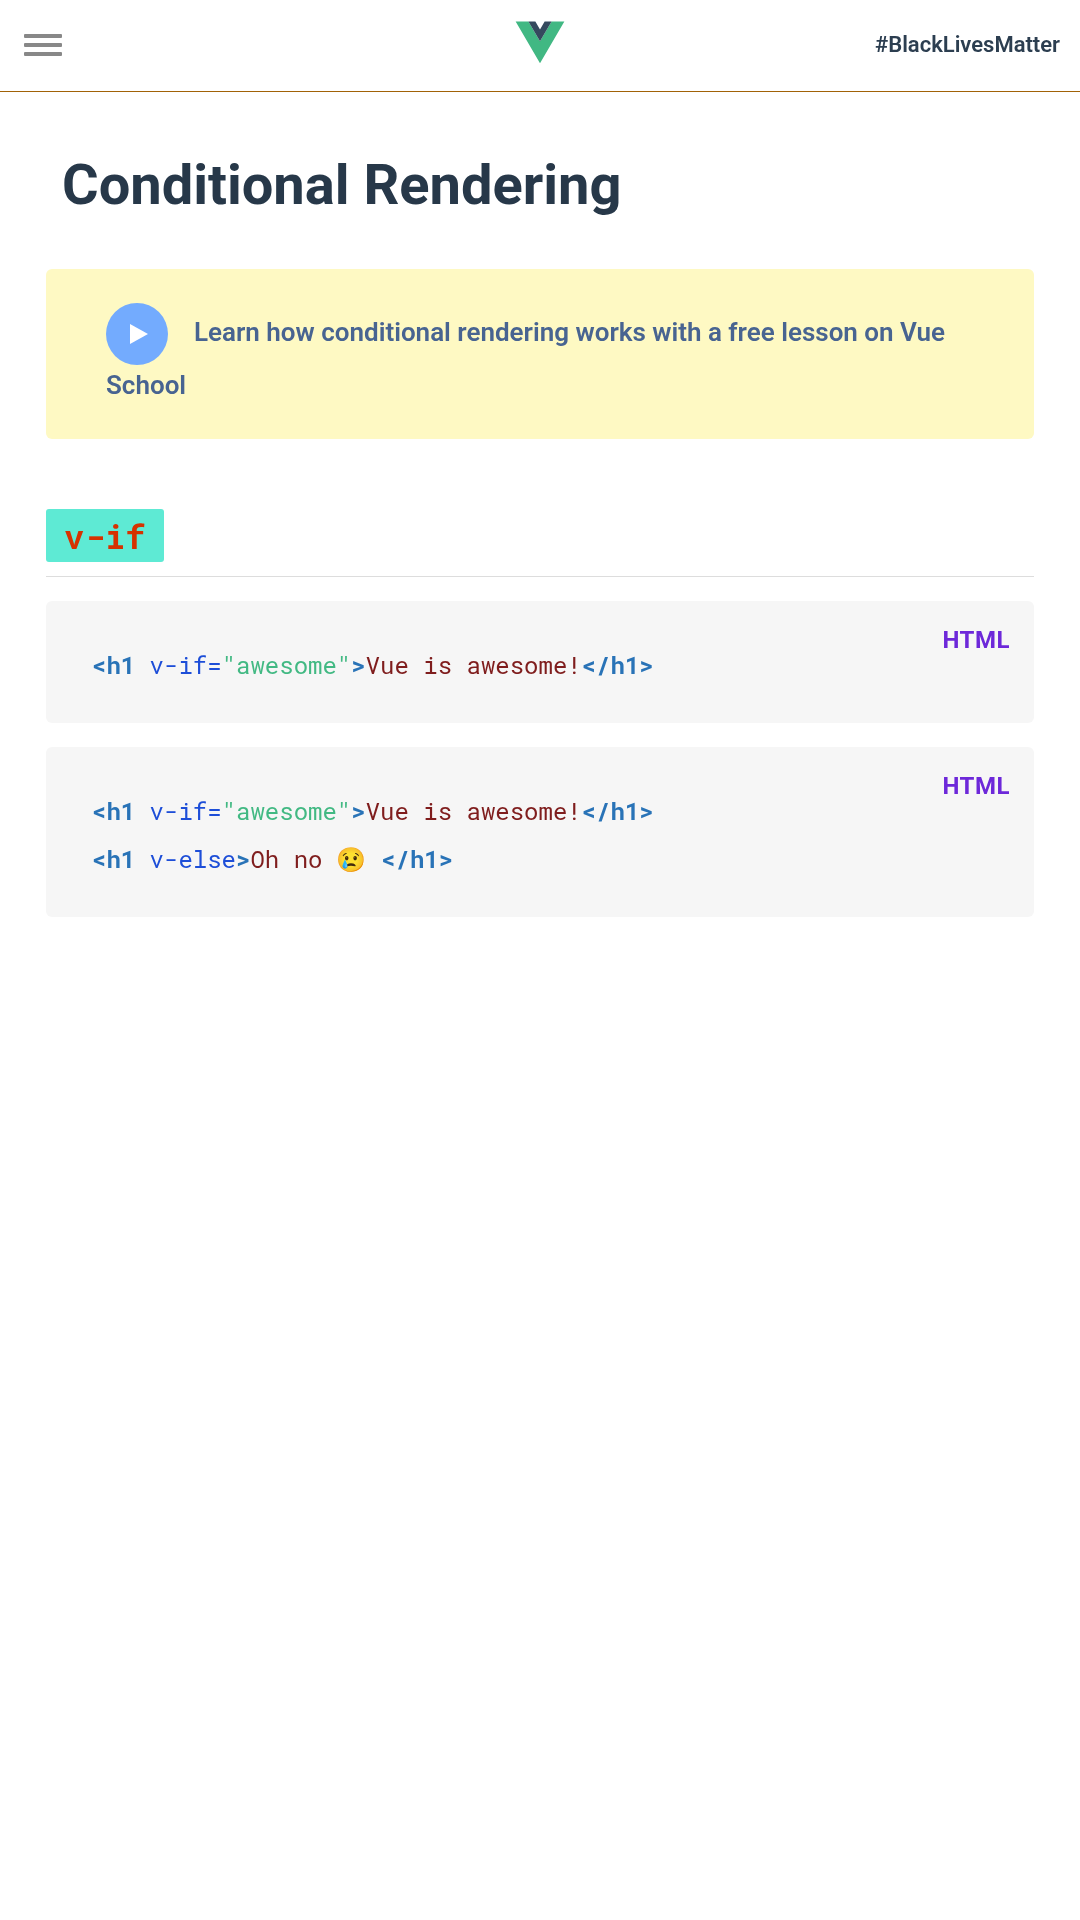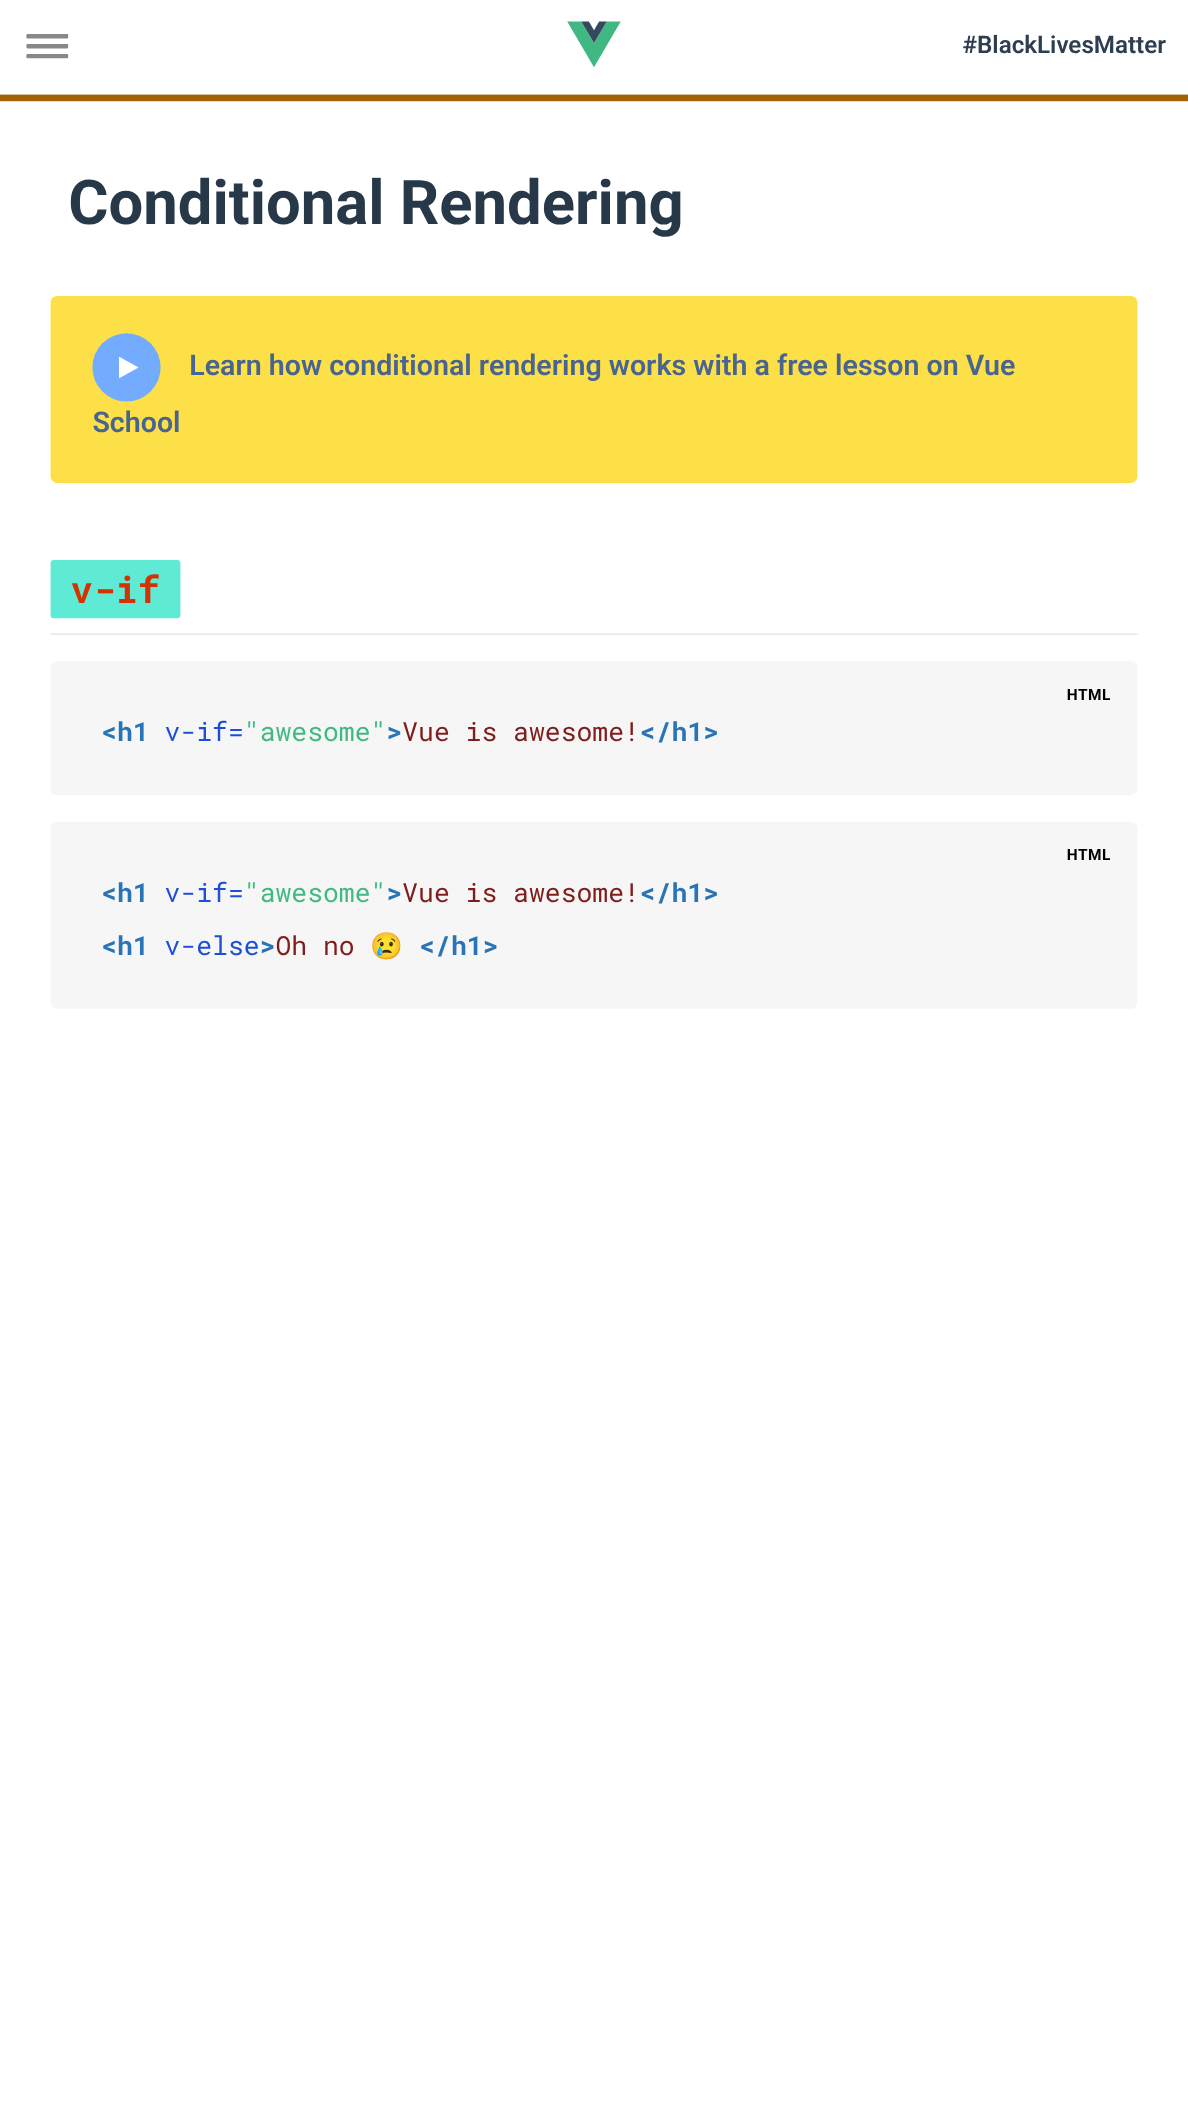--- a/index.html
+++ b/index.html
@@ -9,21 +9,21 @@
     color: #2c3e50;
     background: #fff;
     font-size: 20px;
     line-height: 1.6;
   }
   .header {
     display: flex;
     align-items: center;
     justify-content: space-between;
     padding: 12px 20px 14px;
-    border-bottom: 6px solid #a16207;
+    border-bottom: 1px solid #a16207;
     height: 92px;
   }
   .hamburger {
     display: flex;
     flex-direction: column;
     gap: 5px;
     cursor: pointer;
     padding: 4px;
   }
   .hamburger span {
@@ -48,23 +48,23 @@
     padding: 30px 46px 60px;
   }
   h1.page-title {
     font-size: 56px;
     font-weight: 700;
     margin: 30px 16px 50px;
     line-height: 1.2;
     color: #273849;
   }
   .info-banner {
-    background: #fde047;
+    background: #fef9c3;
     border-radius: 6px;
-    padding: 34px 38px;
+    padding: 34px 60px;
     margin-bottom: 70px;
     cursor: pointer;
   }
   .info-banner-inner {
     font-size: 26px;
     font-weight: 600;
     color: #486491;
     line-height: 1.55;
   }
   .play-circle {
@@ -107,23 +107,23 @@
     border-radius: 6px;
     padding: 40px 46px 34px;
     margin: 24px 0;
     position: relative;
     overflow-x: hidden;
   }
   .code-lang {
     position: absolute;
     top: 20px;
     right: 24px;
-    color: #000000;
+    color: #6d28d9;
     font-weight: 700;
-    font-size: 14px;
+    font-size: 24px;
     letter-spacing: 0.5px;
   }
   pre {
     margin: 0;
     font-family: "Roboto Mono", Monaco, Menlo, monospace;
     font-size: 24px;
     line-height: 2.0;
     white-space: pre;
     color: #525252;
   }

